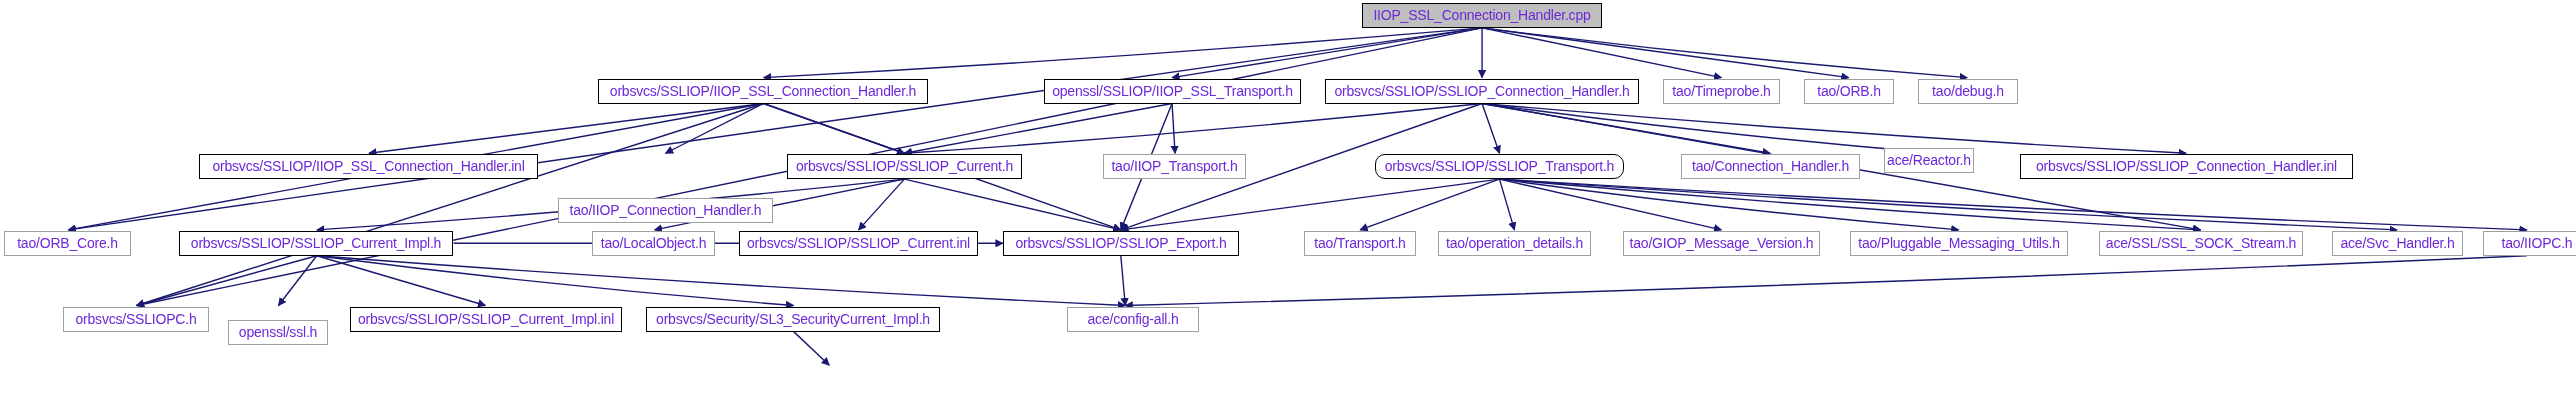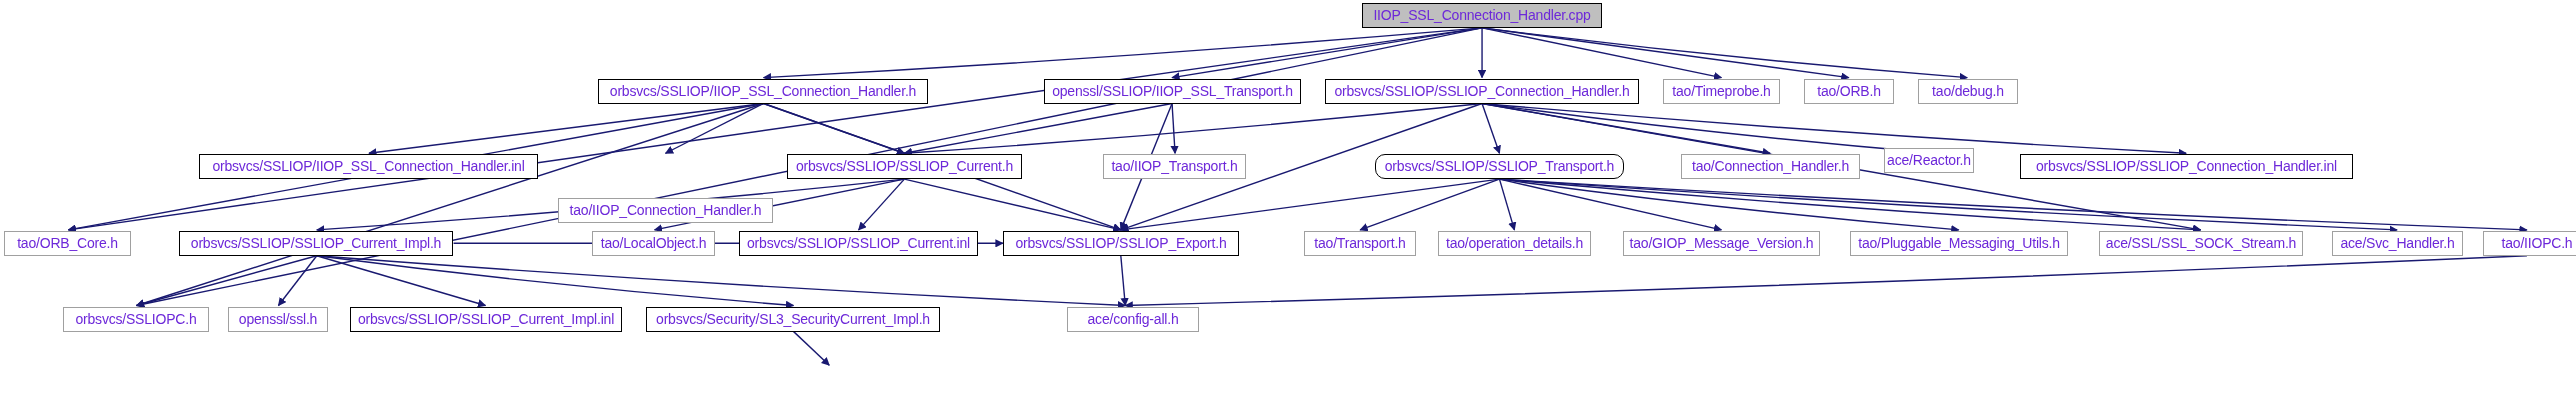--- a/index.html
+++ b/index.html
@@ -185,21 +185,21 @@
     </div>
     <div class="node" style="left: 2332px; top: 231px; width: 131px;">
       <span class="lbl">ace/Svc_Handler.h</span>
     </div>
     <div class="node" style="left: 2483px; top: 231px; width: 108px;">
       <span class="lbl">tao/IIOPC.h</span>
     </div>
     <div class="node" style="left: 63px; top: 307px; width: 146px;">
       <span class="lbl">orbsvcs/SSLIOPC.h</span>
     </div>
-    <div class="node" style="left: 228px; top: 307px; width: 100px;">
+    <div class="node" style="left: 228px; top: 320px; width: 100px;">
       <span class="lbl">openssl/ssl.h</span>
     </div>
     <div class="node strong" style="left: 350px; top: 307px; width: 272px;">
       <span class="lbl">orbsvcs/SSLIOP/SSLIOP_Current_Impl.inl</span>
     </div>
     <div class="node strong" style="left: 646px; top: 307px; width: 294px;">
       <span class="lbl">orbsvcs/Security/SL3_SecurityCurrent_Impl.h</span>
     </div>
     <div class="node" style="left: 1067px; top: 307px; width: 132px;">
       <span class="lbl">ace/config-all.h</span>

